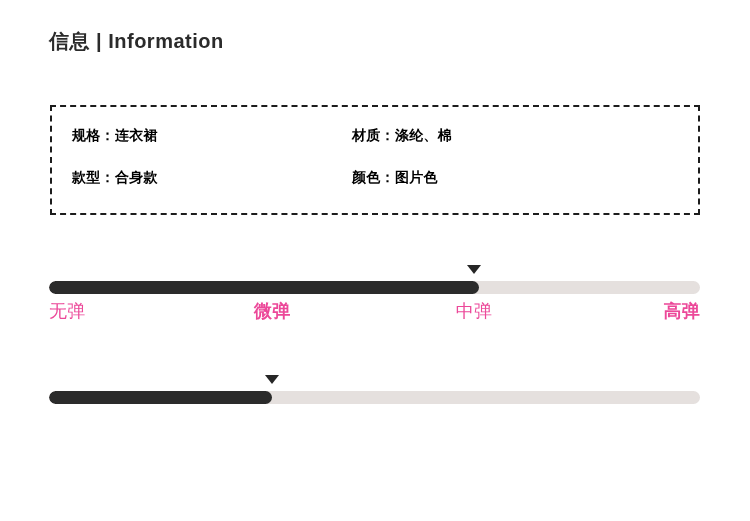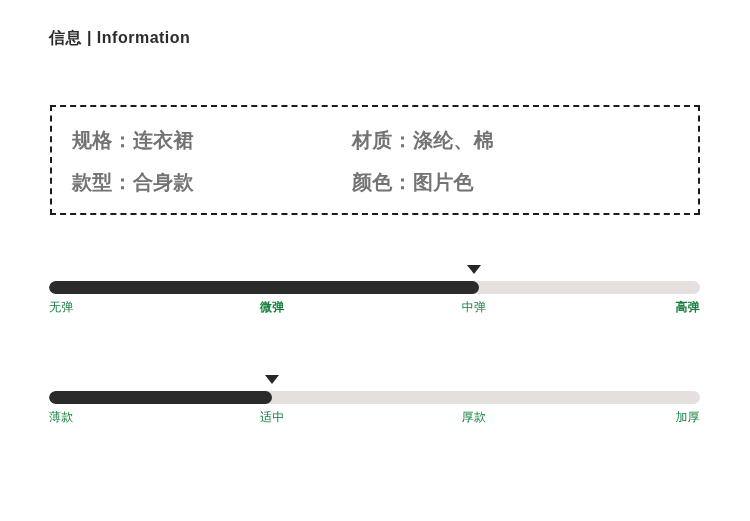--- a/index.html
+++ b/index.html
@@ -14,21 +14,21 @@
     overflow: hidden;
     font-family: "Liberation Sans", "DejaVu Sans", sans-serif;
     -webkit-font-smoothing: antialiased;
   }
 
   
   .page-title {
     position: absolute;
     left: 49px;
     top: 28px;
-    font-size: 16px;
+    font-size: 20px;
     font-weight: bold;
     color: #2b2b2b;
     letter-spacing: 0.5px;
     white-space: nowrap;
   }
 
   
   .spec-box {
     position: absolute;
     left: 50px;
@@ -40,23 +40,23 @@
   }
   .spec-grid {
     position: absolute;
     left: 0;
     top: 0;
     width: 100%;
     height: 100%;
   }
   .spec-item {
     position: absolute;
-    font-size: 20px;
+    font-size: 14px;
     font-weight: bold;
-    color: #737373;
+    color: #000000;
     white-space: nowrap;
     letter-spacing: 0.3px;
   }
   .spec-item.c0 { left: 20px; }
   .spec-item.c1 { left: 300px; }
   .spec-item.r0 { top: 20px; }
   .spec-item.r1 { top: 62px; }
 
   
   .slider {
@@ -99,22 +99,22 @@
   }
 
   .slider-labels {
     position: relative;
     height: 26px;
     margin-top: 5px;
   }
   .slider-label {
     position: absolute;
     top: 0;
-    font-size: 12px;
-    color: #15803d;
+    font-size: 18px;
+    color: #ec4899;
     white-space: nowrap;
     letter-spacing: 0.3px;
   }
   .slider-label.align-left   { transform: translateX(0); }
   .slider-label.align-center { transform: translateX(-50%); }
   .slider-label.align-right  { transform: translateX(-100%); }
 </style>
 </head>
 <body>
 
@@ -144,19 +144,13 @@
   </div>
 </div>
 
 <div class="slider slider-2">
   <div class="slider-marker-row">
     <div class="slider-marker" style="left: 34.3%;"></div>
   </div>
   <div class="slider-track">
     <div class="slider-fill" style="width: 34.3%;"></div>
   </div>
-  <div class="slider-labels">
-    <div class="slider-label align-left" style="left:0%;">薄款</div>
-    <div class="slider-label align-center" style="left:34.3%;">适中</div>
-    <div class="slider-label align-center" style="left:65.3%;">厚款</div>
-    <div class="slider-label align-right" style="left:100%;">加厚</div>
-  </div>
 </div>
 
 </body></html>

